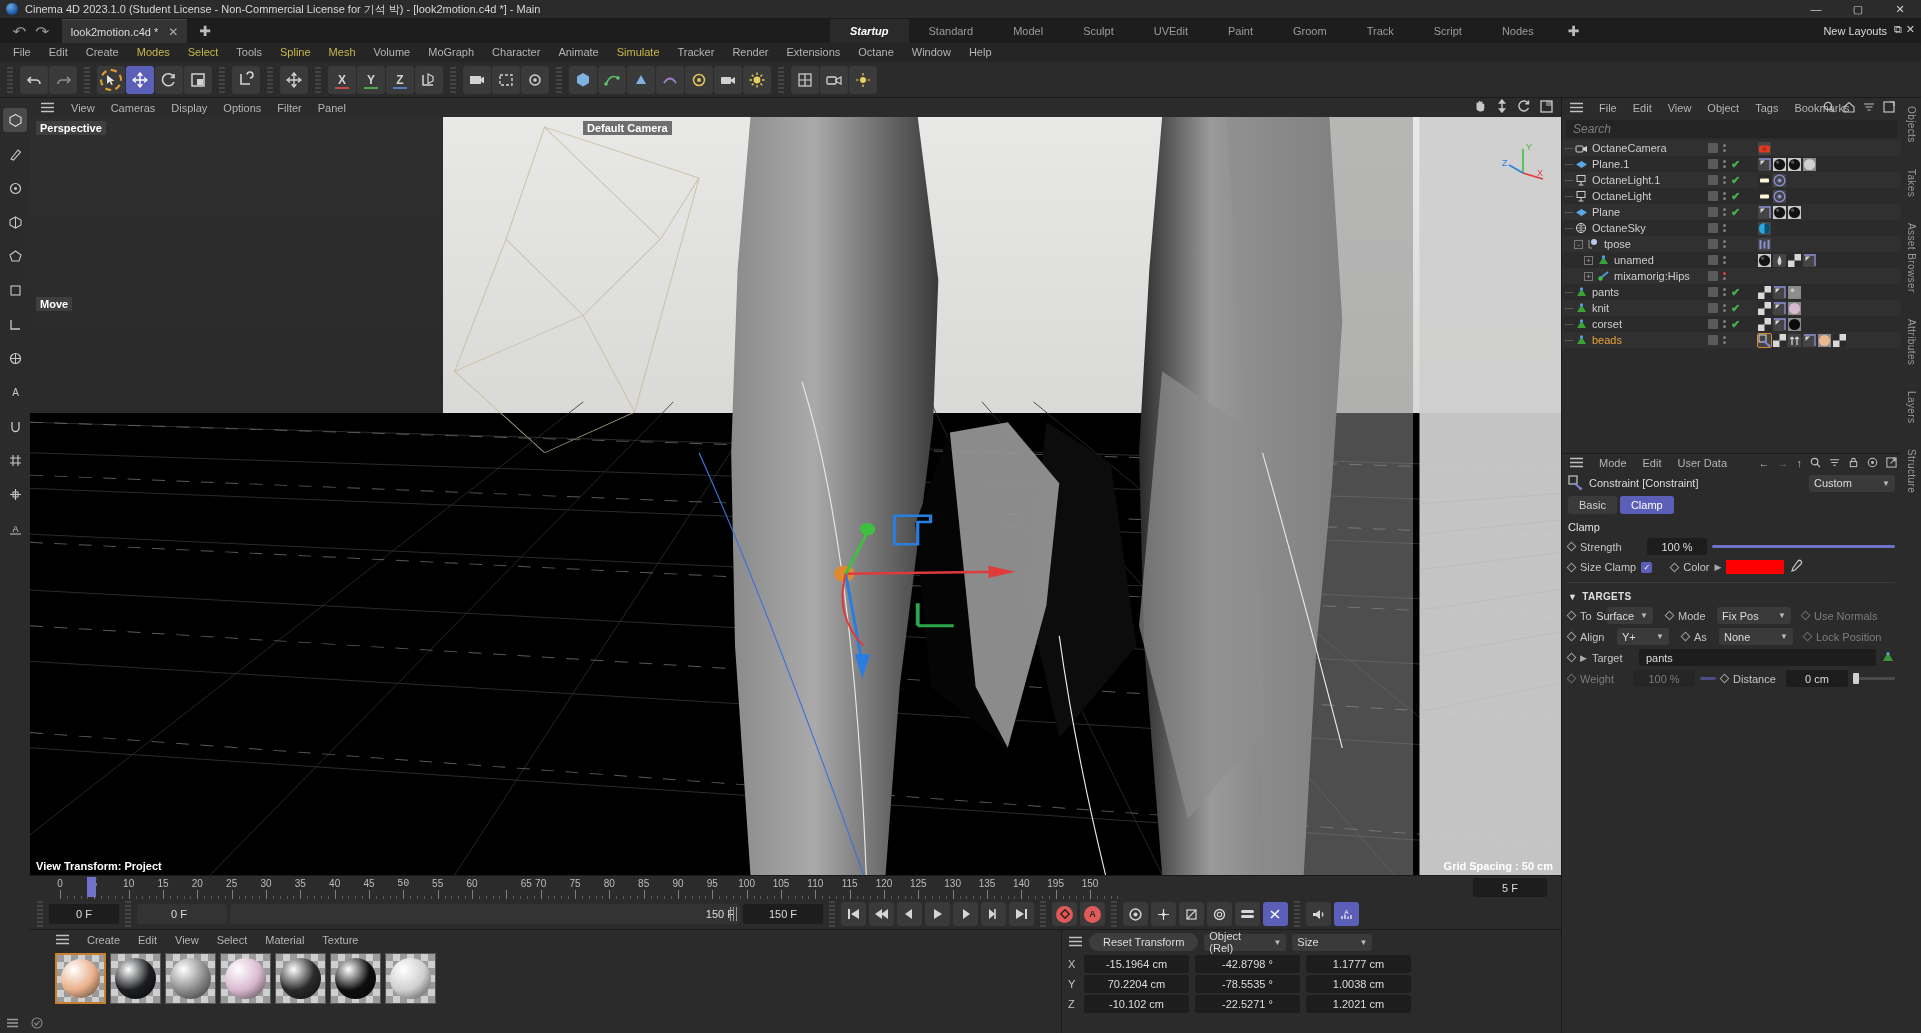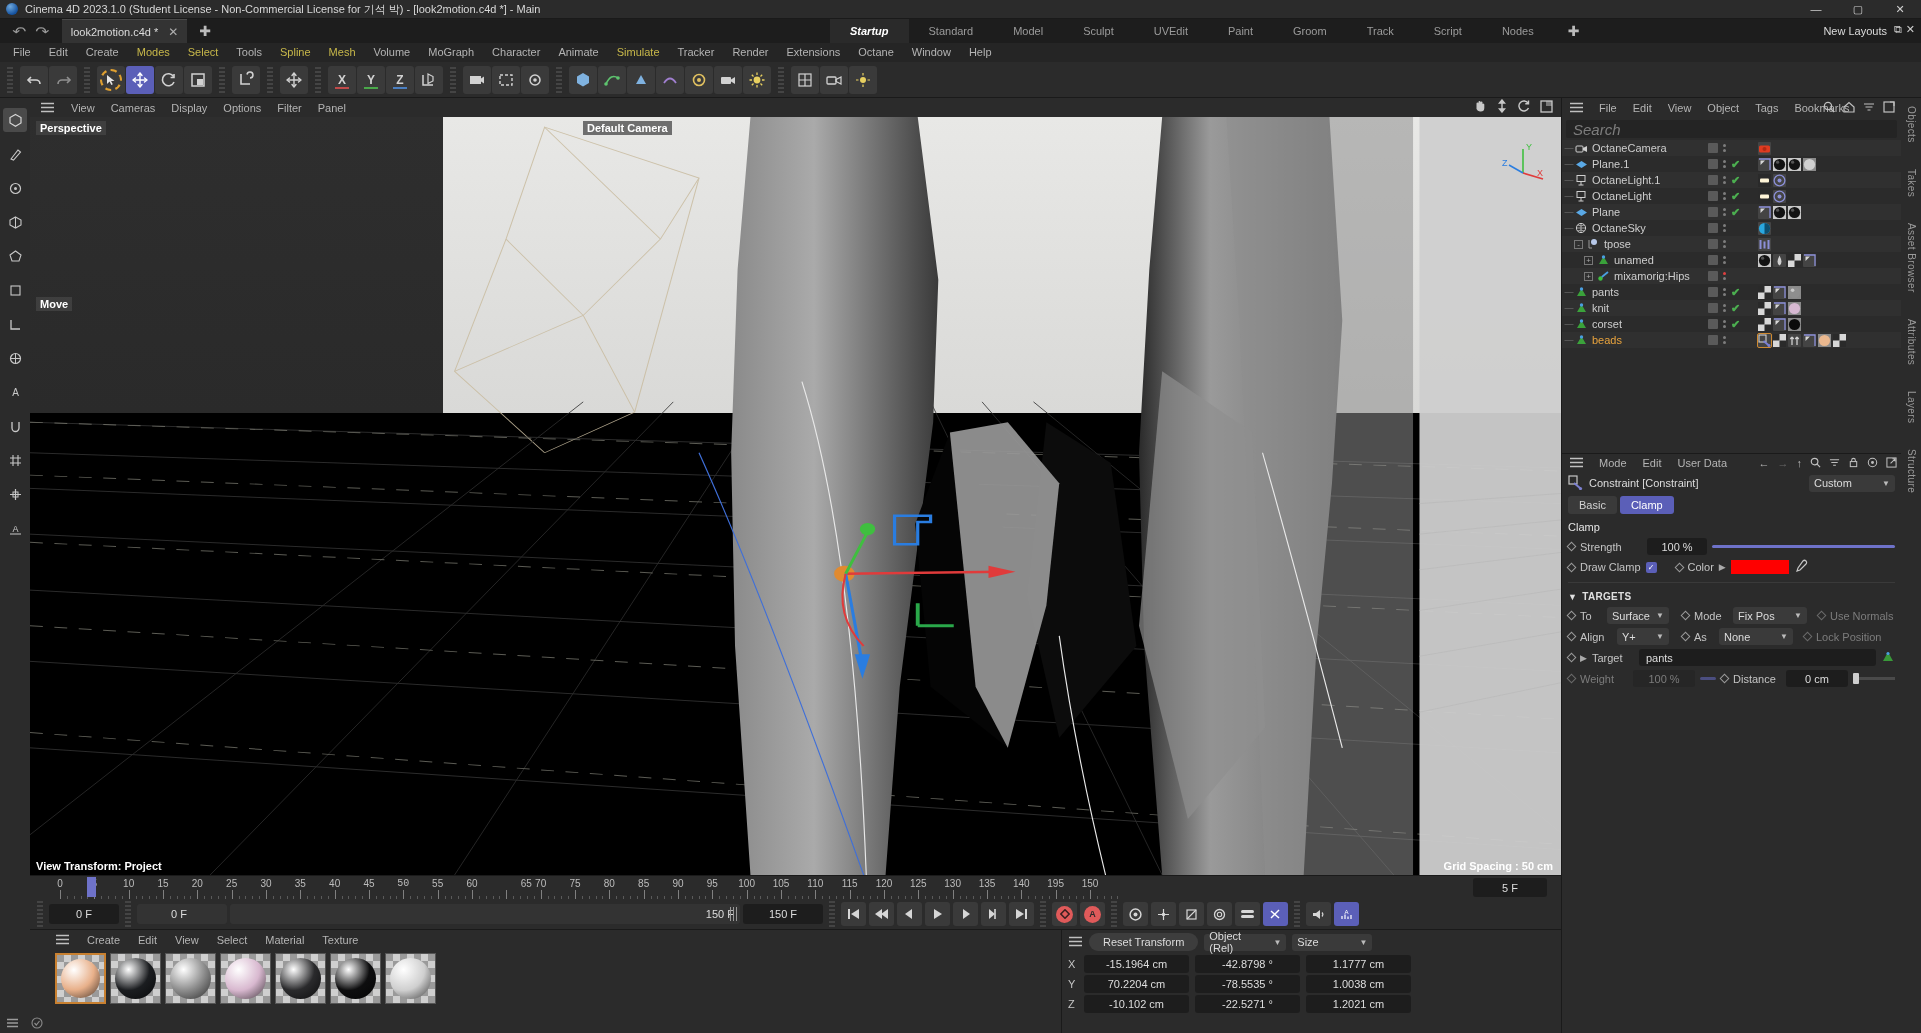--- a/index.html
+++ b/index.html
@@ -148,21 +148,21 @@
     border-left: 1px solid #1a1a1a; }
   .rightrail { width: 20px; background: #2b2b2b; flex: none; display: flex; flex-direction: column;
     align-items: center; padding-top: 8px; gap: 26px; }
   .vtab { writing-mode: vertical-rl; font-size: 10px; color: #9a9a9a; letter-spacing: .4px; }
 
   .objpanel { height: 356px; display: flex; flex-direction: column; border-bottom: 1px solid #1a1a1a; }
   .panelmenu { height: 20px; display: flex; align-items: center; position: relative; flex: none; }
   .panelmenu .mi { font-size: 11px; color: #b4b4b4; padding: 0 8px; }
   .panelmenu .ricons { position: absolute; right: 6px; display: flex; gap: 8px; font-size: 11px; color: #c0c0c0; }
   .searchbar { height: 18px; margin: 2px 4px; background: #242424; border-radius: 2px; display: flex;
-    align-items: center; padding: 0 7px; font-size: 15px; color: #7d7d7d; font-style: italic; flex: none; }
+    align-items: center; padding: 0 7px; font-size: 12px; color: #7d7d7d; font-style: italic; flex: none; }
   .objlist { flex: 1; overflow: hidden; position: relative; }
   .objrow { height: 16px; display: flex; align-items: center; font-size: 11px; position: relative; }
   .objrow:nth-child(odd) { background: #303030; }
   .objrow.sel .objname { color: #e8a33d; }
   .objname { color: #cdcdcd; white-space: nowrap; }
   .objicon { width: 14px; height: 12px; margin-right: 4px; flex: none; display: flex; align-items: center; justify-content: center; }
   .treeline { width: 10px; color: #6a6a6a; font-size: 9px; text-align: center; flex: none; }
   .expander { width: 9px; height: 9px; border: 1px solid #777; color: #aaa; font-size: 8px; line-height: 7px;
     text-align: center; margin-right: 3px; flex: none; }
   .objctrl { position: absolute; left: 146px; display: flex; align-items: center; gap: 5px; }
@@ -1622,21 +1622,21 @@
 
         <div class="prow">
           <span class="diamond"></span>
           <span style="width:62px">Strength</span>
           <span class="vfield" style="width:60px">100 %</span>
           <span class="sliderline"></span>
         </div>
 
         <div class="prow">
           <span class="diamond"></span>
-          <span>Draw Clamp</span>
+          <span>Size Clamp</span>
           <span class="cbox">✓</span>
           <span class="diamond" style="margin-left:14px"></span>
           <span>Color</span>
           <span style="font-size:9px;color:#aaa">▶</span>
           <span class="swatch" style="background: rgb(255, 0, 0);"></span>
           <span>
             <svg width="14" height="14" viewBox="0 0 14 14">
                 <path d="M9 2 a2 2 0 0 1 3 3 L6 11 L3 12 L4 9 Z" stroke="#c6c6c6" stroke-width="1.2" fill="none"></path>
               </svg>
           </span>
@@ -1646,21 +1646,21 @@
 
         <div class="secbar">
           <span style="font-size:9px">▼</span>
           <span>TARGETS</span>
         </div>
 
 
         <div class="prow">
           <span class="diamond"></span>
           <span style="width:22px">To</span>
-          <span class="dropdown" style="width:62px; justify-content:space-between">
+          <span class="dropdown" style="width:46px; justify-content:flex-end">
             <span>Surface</span>
             <span class="cv">▼</span>
           </span>
           <span class="diamond" style="margin-left:8px"></span>
           <span style="width:34px">Mode</span>
           <span class="dropdown" style="width:74px; justify-content:space-between">
             <span>Fix Pos</span>
             <span class="cv">▼</span>
           </span>
           <span class="diamond dim" style="margin-left:6px"></span>

